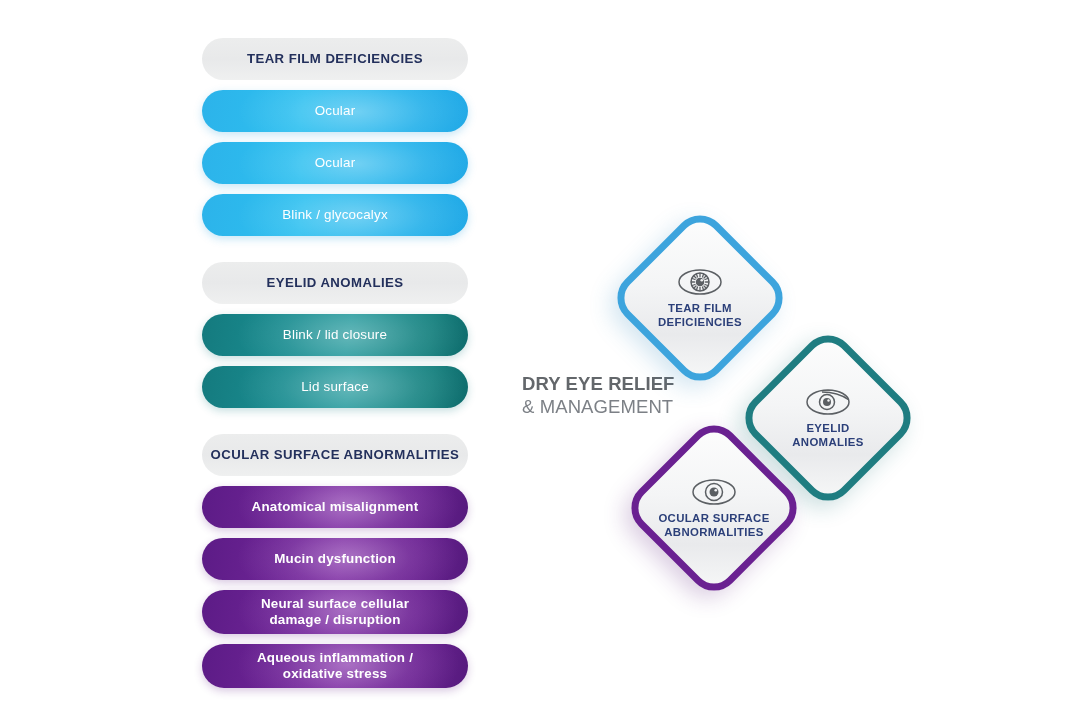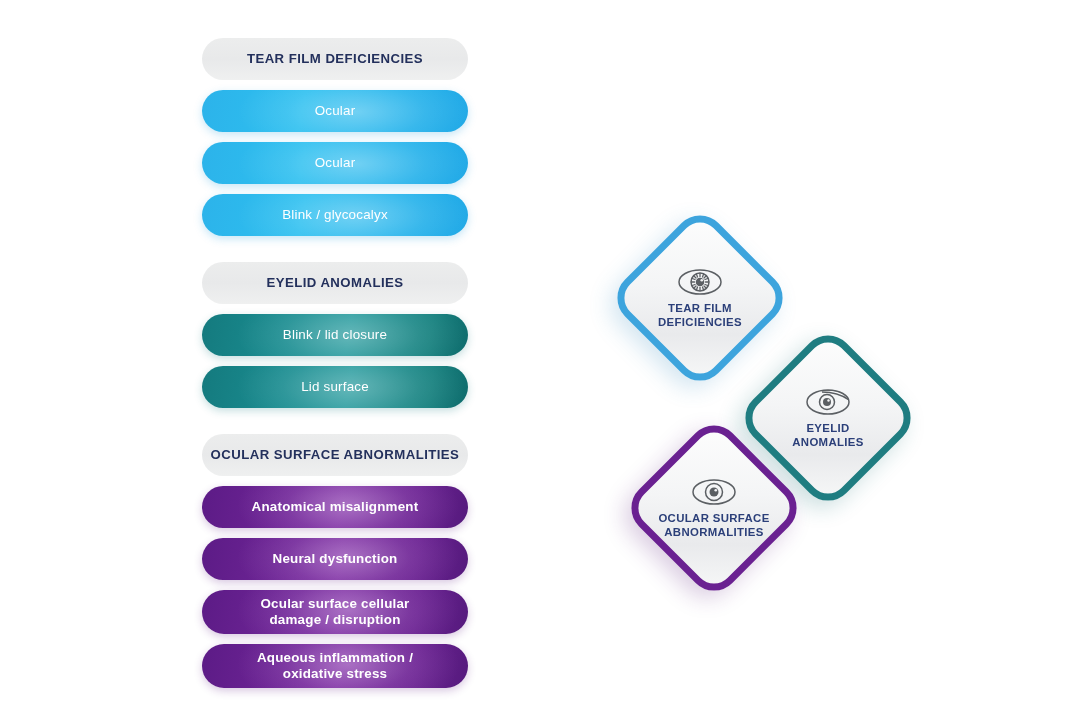--- a/index.html
+++ b/index.html
@@ -233,37 +233,41 @@
 
   <div class="pill header">
     <span class="pill-label">OCULAR SURFACE ABNORMALITIES</span>
   </div>
   <div class="gap-sm"></div>
   <div class="pill item purple">
     <span class="pill-label">Anatomical misalignment</span>
   </div>
   <div class="gap-sm"></div>
   <div class="pill item purple">
-    <span class="pill-label">Neural dysfunction</span>
+    <span class="pill-label">Mucin dysfunction</span>
   </div>
   <div class="gap-sm"></div>
   <div class="pill item purple tall">
-    <span class="pill-label">Ocular surface cellular
+    <span class="pill-label">Neural surface cellular
 damage / disruption</span>
   </div>
   <div class="gap-sm"></div>
   <div class="pill item purple tall">
     <span class="pill-label">Aqueous inflammation /
 oxidative stress</span>
   </div>
 
 </div>
 
 <div id="right-cluster">
 
+  <div class="center-title">
+    <span class="l1">DRY EYE RELIEF</span>
+    <span class="l2">&amp; MANAGEMENT</span>
+  </div>
 
   <div class="diamond" id="diamond-tear-film">
     <div class="diamond-inner">
       <svg class="diamond-icon" viewBox="0 0 92 60">
         <ellipse cx="46" cy="30" rx="42" ry="24" fill="none" stroke="#5b5f63" stroke-width="3"></ellipse>
         <circle cx="46" cy="30" r="18" fill="none" stroke="#5b5f63" stroke-width="3"></circle>
         <g stroke="#5b5f63" stroke-width="2.6" stroke-linecap="round">
           <line x1="46" y1="13" x2="46" y2="19"></line>
           <line x1="46" y1="41" x2="46" y2="47"></line>
           <line x1="29" y1="30" x2="35" y2="30"></line>

